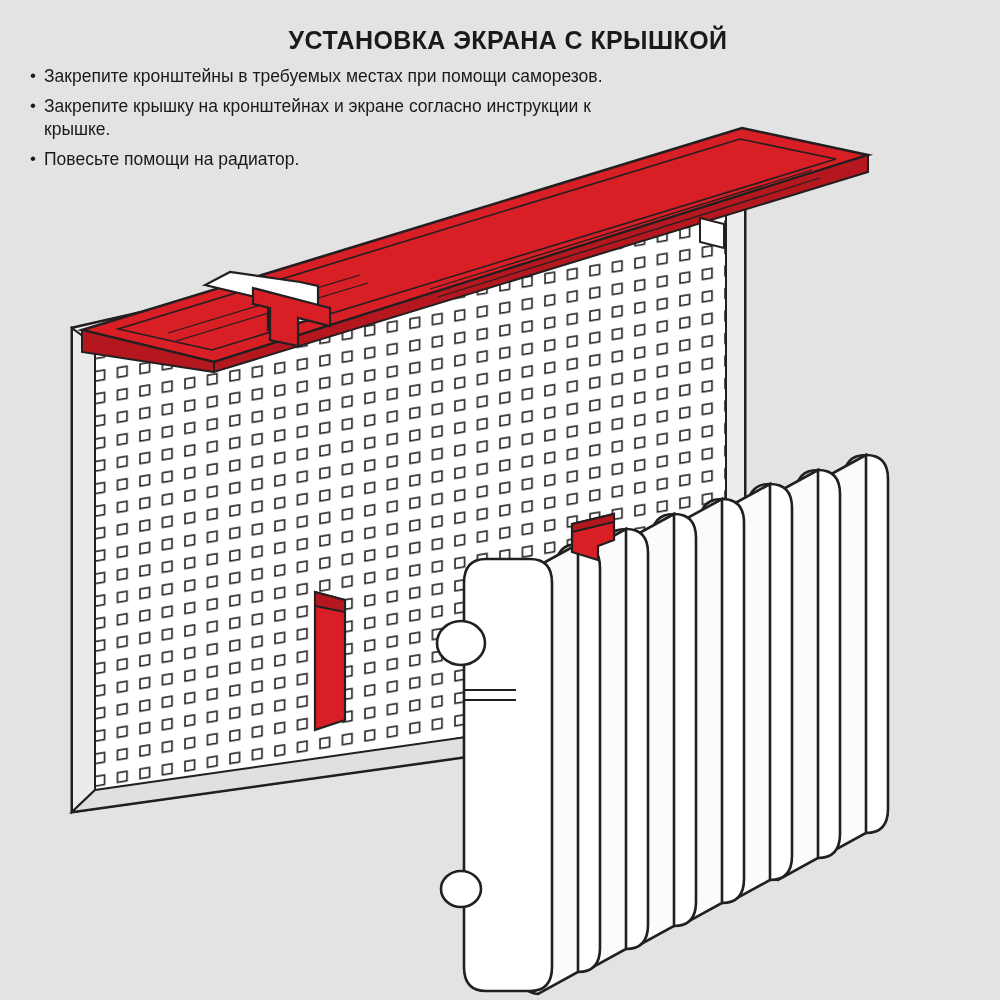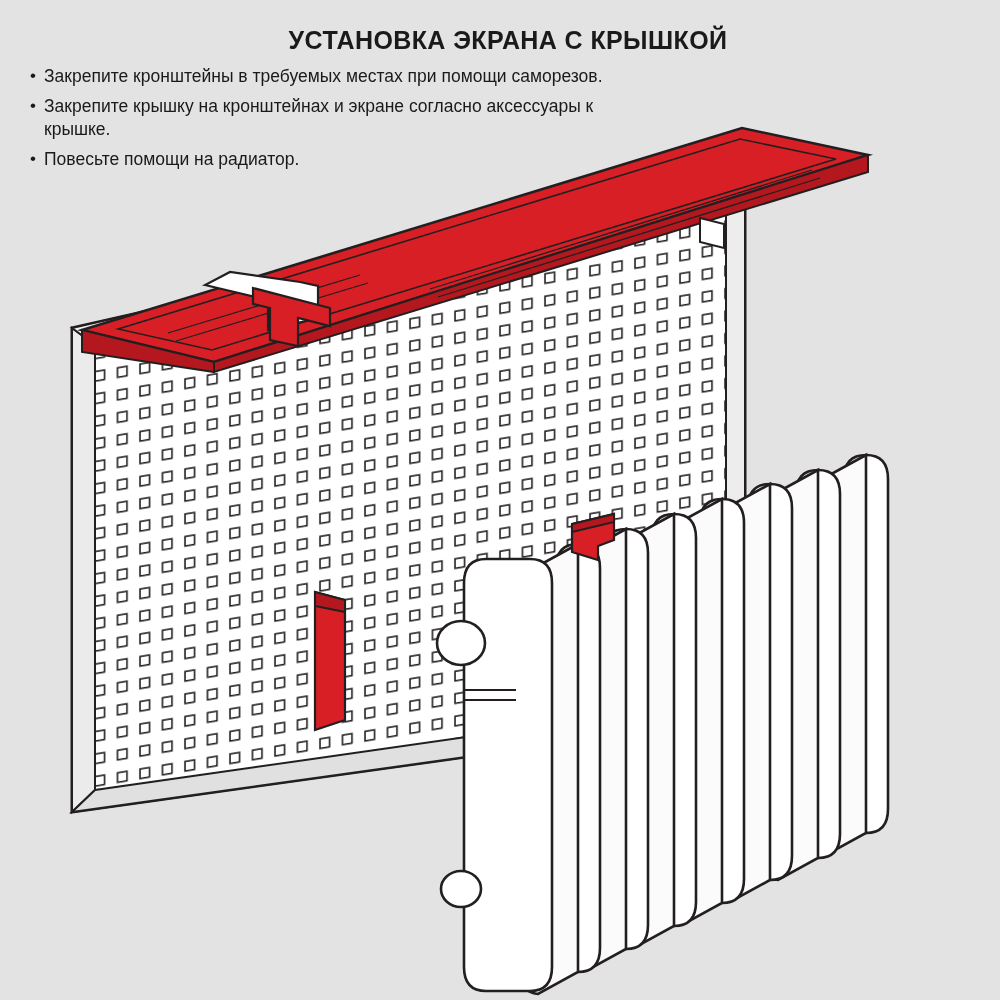--- a/index.html
+++ b/index.html
@@ -179,21 +179,21 @@
 
   <div id="text-layer">
     <div class="title">УСТАНОВКА ЭКРАНА С КРЫШКОЙ</div>
     <div class="steps">
       <div class="step">
         <span class="bullet">•</span>
         <span class="step-text">Закрепите кронштейны в требуемых местах при помощи саморезов.</span>
       </div>
       <div class="step">
         <span class="bullet">•</span>
-        <span class="step-text">Закрепите крышку на кронштейнах и экране согласно аксессуары к крышке.</span>
+        <span class="step-text">Закрепите крышку на кронштейнах и экране согласно инструкции к крышке.</span>
       </div>
       <div class="step">
         <span class="bullet">•</span>
         <span class="step-text">Повесьте помощи на радиатор.</span>
       </div>
     </div>
   </div>
 
 </div>
 

